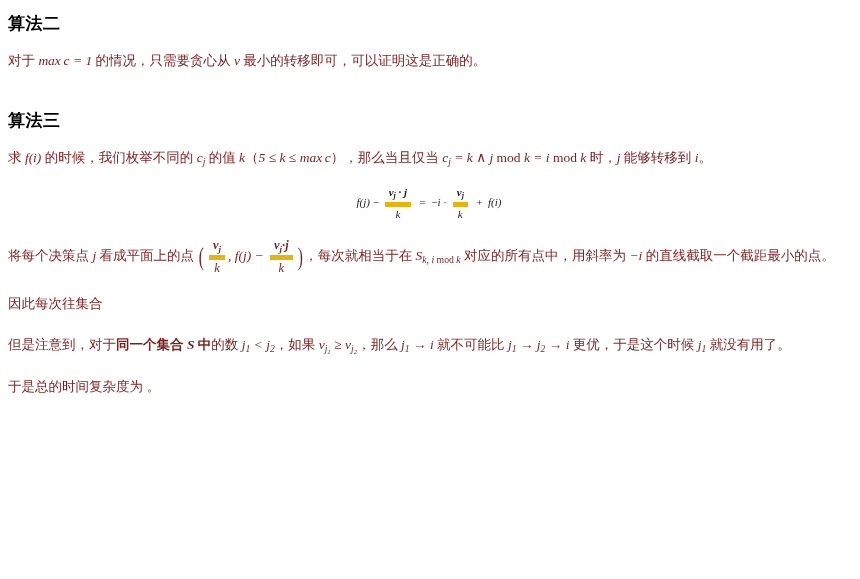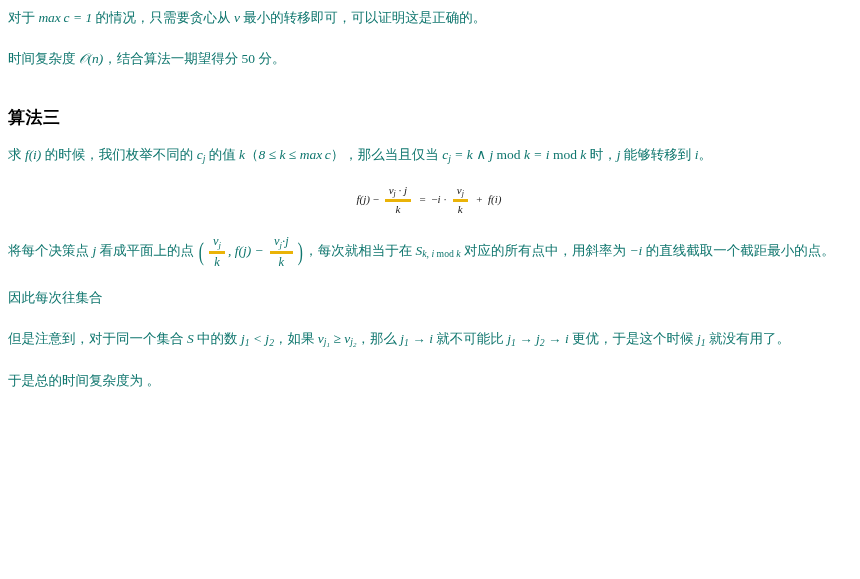--- a/index.html
+++ b/index.html
@@ -28,21 +28,21 @@
     color: #000;
   }
   h2.section-title.second {
     margin-top: 36px;
   }
   p.para {
     font-size: 13.5px;
     line-height: 1.75;
     margin: 0 0 17px 0;
     text-align: justify;
-    color: #0f766e;
+    color: #7f1d1d;
   }
   .math {
     font-family: "Liberation Serif", "DejaVu Serif", serif;
     font-style: italic;
     white-space: nowrap;
   }
   .mathup {
     font-family: "Liberation Serif", "DejaVu Serif", serif;
     font-style: normal;
     margin-top: 23px;
@@ -69,22 +69,23 @@
   .frac {
     display: inline-block;
     vertical-align: middle;
     text-align: center;
     line-height: 1.15;
     margin: 0 3px;
   }
   .frac .num {
     display: block;
     padding: 0 4px 1px 4px;
-    border-bottom: 3px solid #eab308;
+    border-bottom: 5px solid #eab308;
     font-style: italic;
+    font-weight: bold;
   }
   .frac .den {
     display: block;
     padding: 1px 4px 0 4px;
     font-style: italic;
   }
   .frac.small {
     font-size: 0.92em;
   }
   .paren-big {
@@ -93,41 +94,39 @@
     line-height: 0.6;
     vertical-align: middle;
     font-style: normal;
     transform: scaleX(0.6);
   }
   .inline-point {
     display: inline-block;
     vertical-align: middle;
   }
   b.strong {
-    font-weight: normal;
+    font-weight: bold;
   }
 </style>
 </head>
 <body>
 
 <div class="page">
 
+  <h2 class="section-title">算法二</h2>
 
   <p class="para">
     对于 <span class="math">max <i>c</i> = 1</span> 的情况，只需要贪心从 <span class="math">v</span> 最小的转移即可，可以证明这是正确的。
   </p>
 
-  <p class="para">
-    时间复杂度 <span class="math"><span class="cal">𝒪</span>(<i>n</i>)</span>，结合算法一期望得分 50 分。
-  </p>
 
   <h2 class="section-title second">算法三</h2>
 
   <p class="para">
-    求 <span class="math">f(i)</span> 的时候，我们枚举不同的 <span class="math">c<sub class="idx">j</sub></span> 的值 <span class="math">k</span>（<span class="math">8 ≤ k ≤ max c</span>），那么当且仅当 <span class="math">c<sub class="idx">j</sub> = k ∧ j <span class="mathup">mod</span> k = i <span class="mathup">mod</span> k</span> 时，<span class="math">j</span> 能够转移到 <span class="math">i</span>。
+    求 <span class="math">f(i)</span> 的时候，我们枚举不同的 <span class="math">c<sub class="idx">j</sub></span> 的值 <span class="math">k</span>（<span class="math">5 ≤ k ≤ max c</span>），那么当且仅当 <span class="math">c<sub class="idx">j</sub> = k ∧ j <span class="mathup">mod</span> k = i <span class="mathup">mod</span> k</span> 时，<span class="math">j</span> 能够转移到 <span class="math">i</span>。
   </p>
 
 
   <div class="display-eq">
     <span class="math">f(j)</span> −
     <span class="frac"><span class="num">v<sub class="idx">j</sub> · j</span><span class="den">k</span></span>
     &nbsp;=&nbsp; −<span class="math">i</span> ·
     <span class="frac"><span class="num">v<sub class="idx">j</sub></span><span class="den">k</span></span>
     &nbsp;+&nbsp; <span class="math">f(i)</span>
   </div>

